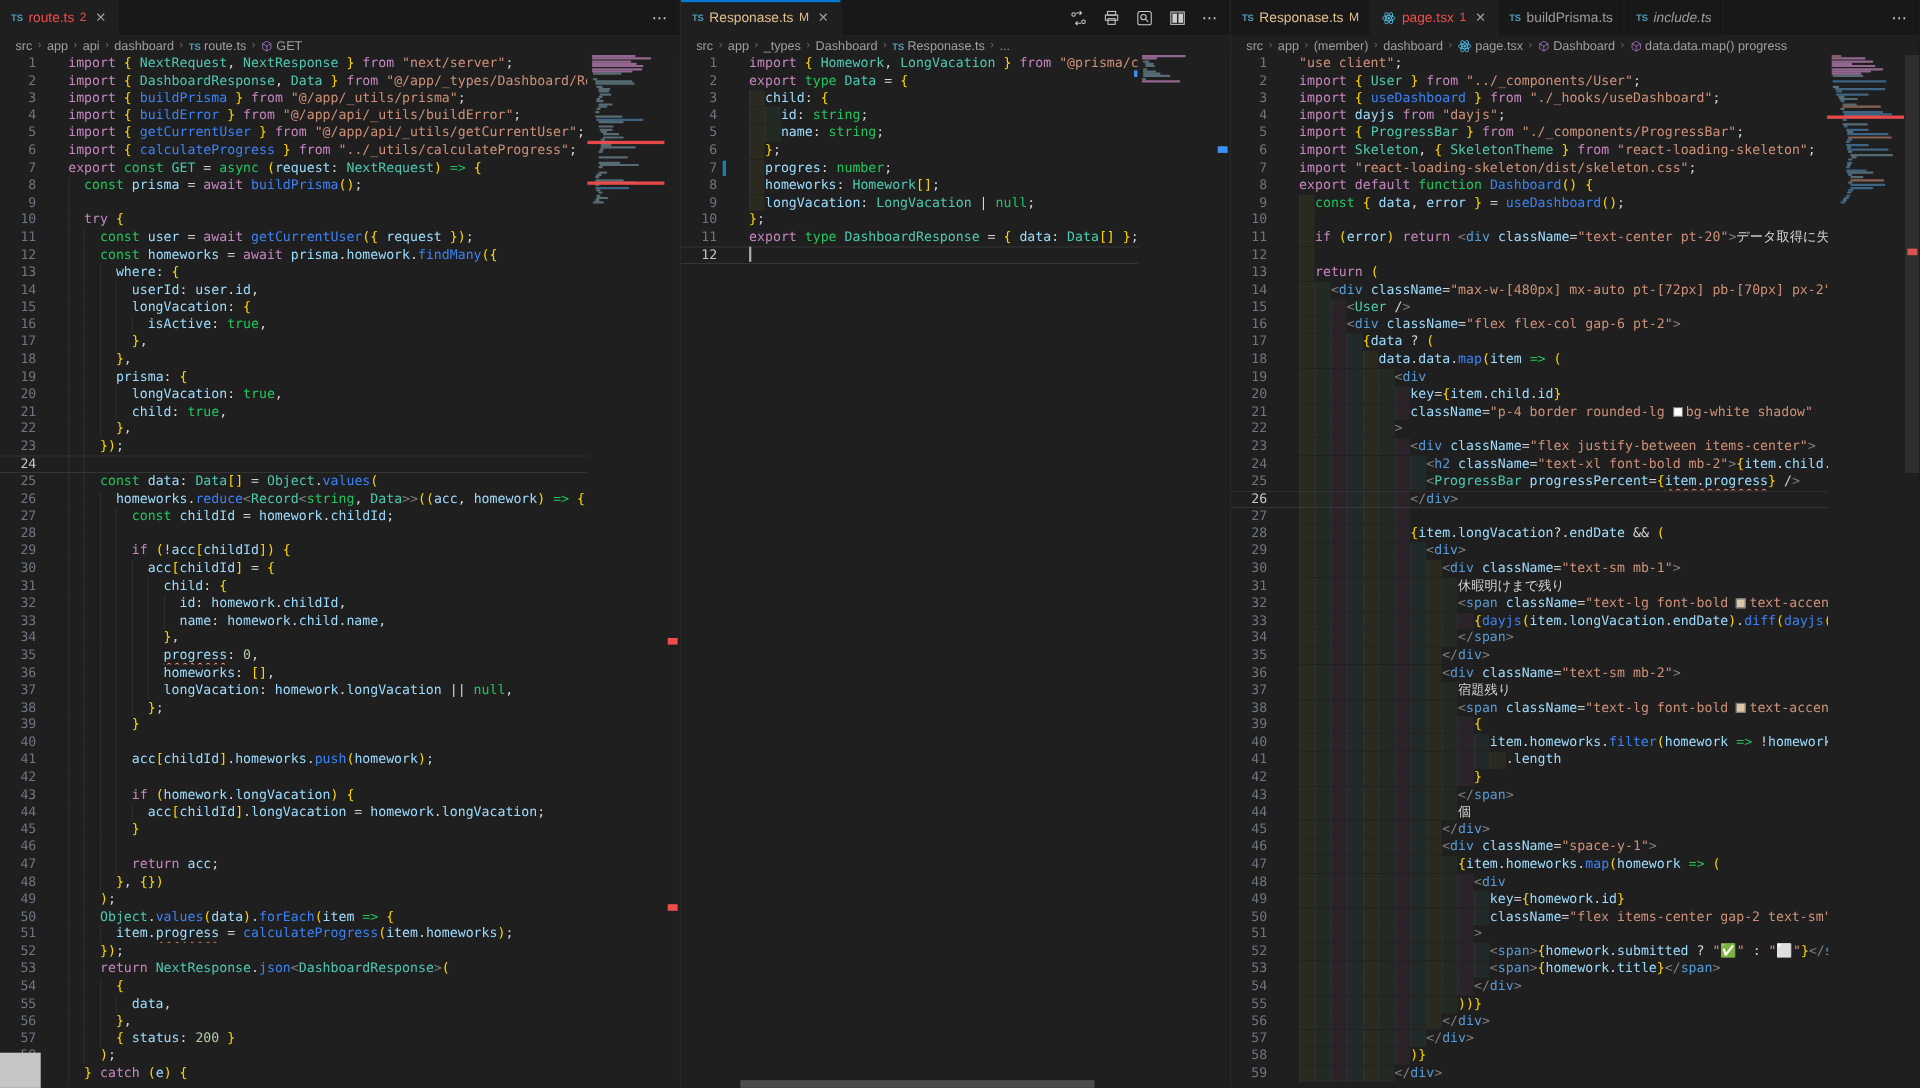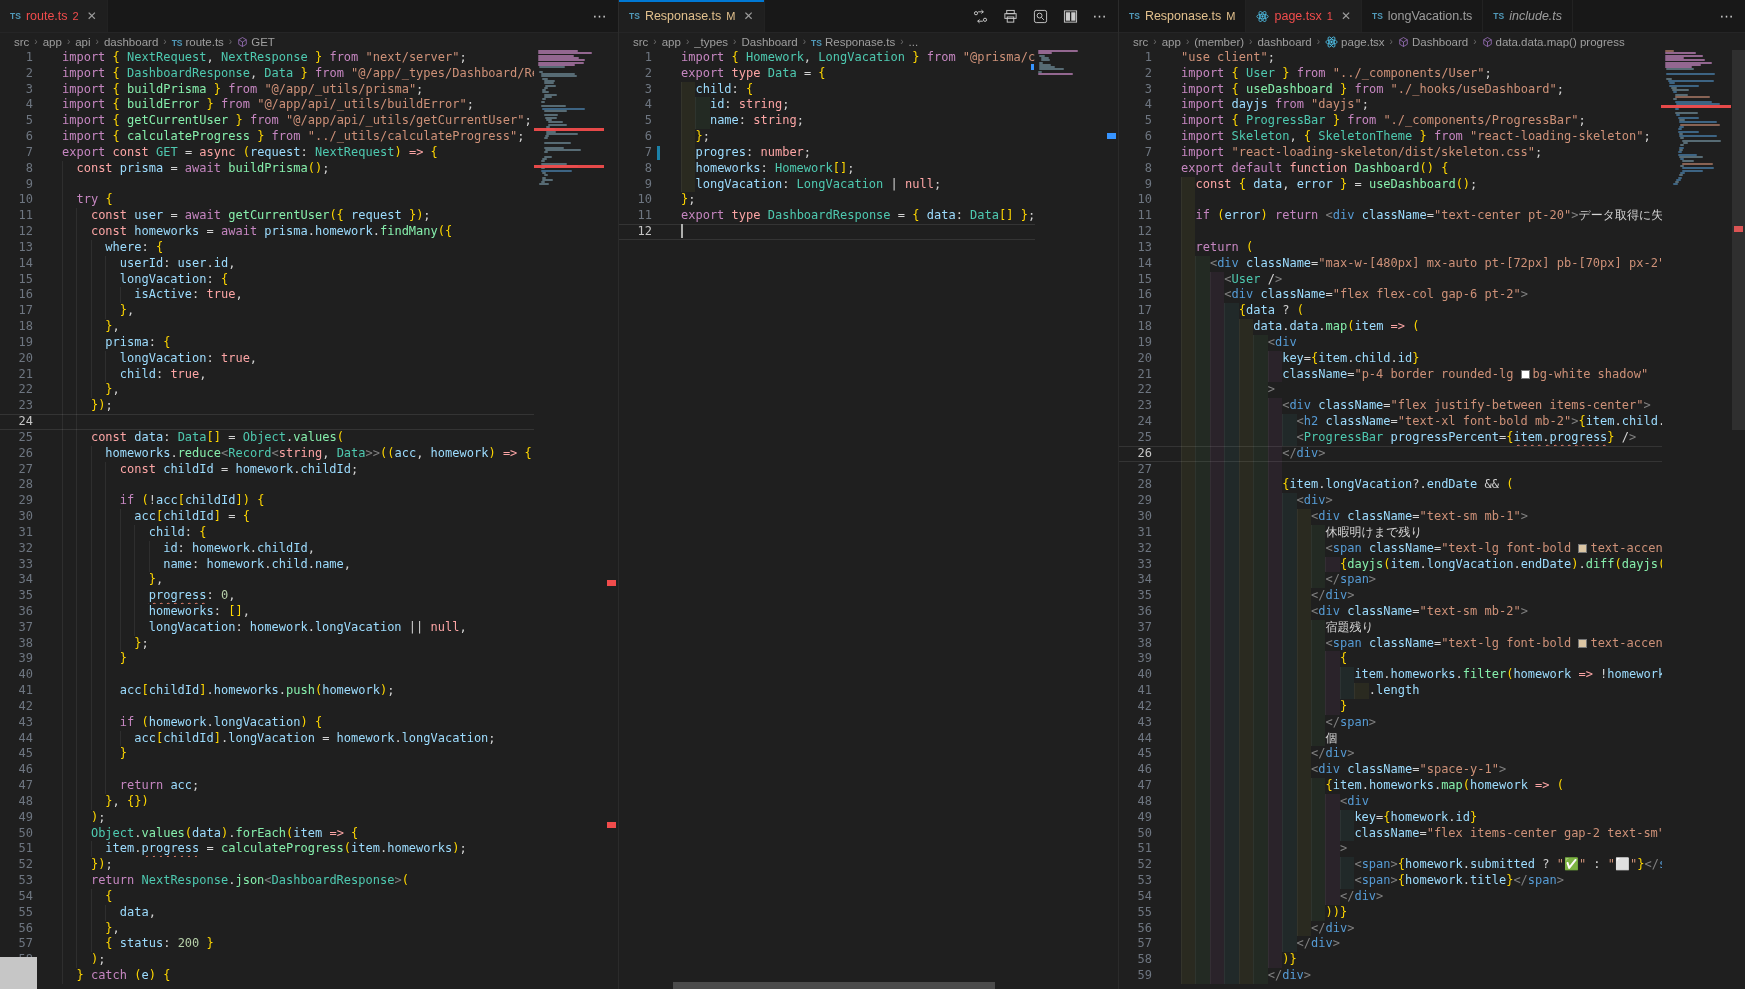--- a/index.html
+++ b/index.html
@@ -41,21 +41,21 @@
     font-family:"DejaVu Sans Mono", monospace; font-size:12px; }
   .row { position:relative; height:15.83px; line-height:15.83px; display:flex; white-space:pre; }
   .row.cur { box-shadow: inset 0 1px 0 #343434, inset 0 -1px 0 #343434; }
   .gut { width:44px; flex:none; text-align:right; padding-right:11px; color:#6e7681; }
   .row.cur .gut { color:#c6c6c6; }
   .cc { position:relative; flex:1; padding-left:18px; overflow:hidden; }
   .stripe { position:absolute; top:0; bottom:0; pointer-events:none; }
   .guide { position:absolute; top:0; bottom:0; width:1px; background:rgba(255,255,255,0.07); pointer-events:none; }
   .ctext { position:relative; }
 
-  .tk-k{color:#c586c0} .tk-b{color:#fca5a5} .tk-t{color:#4ec9b0} .tk-f{color:#86efac}
+  .tk-k{color:#c586c0} .tk-b{color:#22c55e} .tk-t{color:#4ec9b0} .tk-f{color:#3b82f6}
   .tk-v{color:#9cdcfe} .tk-s{color:#ce9178} .tk-n{color:#b5cea8}
   .tk-g{color:#ffd700} .tk-a{color:#808080} .tk-j{color:#569cd6}
   .plain{color:#d4d4d4}
   .sq { text-decoration:underline; text-decoration-style:wavy; text-decoration-color:#f48771;
         text-decoration-thickness:1px; text-underline-offset:3px; }
 
   .swatch { display:inline-block; width:9px; height:9px; border:1px solid #777;
     vertical-align:-1px; margin-right:3px; }
 
   .minimap { position:absolute; top:50px; width:70px; }
@@ -357,21 +357,21 @@
               <ellipse cx="8" cy="8" rx="7" ry="2.8" transform="rotate(120 8 8)"></ellipse>
             </g>
             <circle cx="8" cy="8" r="1.4" fill="#4fc1e9"></circle>
           </svg>
           <span class="fname err">page.tsx</span>
           <span class="badge">1</span>
           <span class="close">✕</span>
         </div>
         <div class="tab">
           <span class="tsicon">TS</span>
-          <span class="fname">longVacation.ts</span>
+          <span class="fname">buildPrisma.ts</span>
         </div>
         <div class="tab">
           <span class="tsicon">TS</span>
           <span class="fname preview">include.ts</span>
         </div>
         <div class="actions">
           <span class="aicon">
             <span class="more">⋯</span>
           </span>
         </div>

